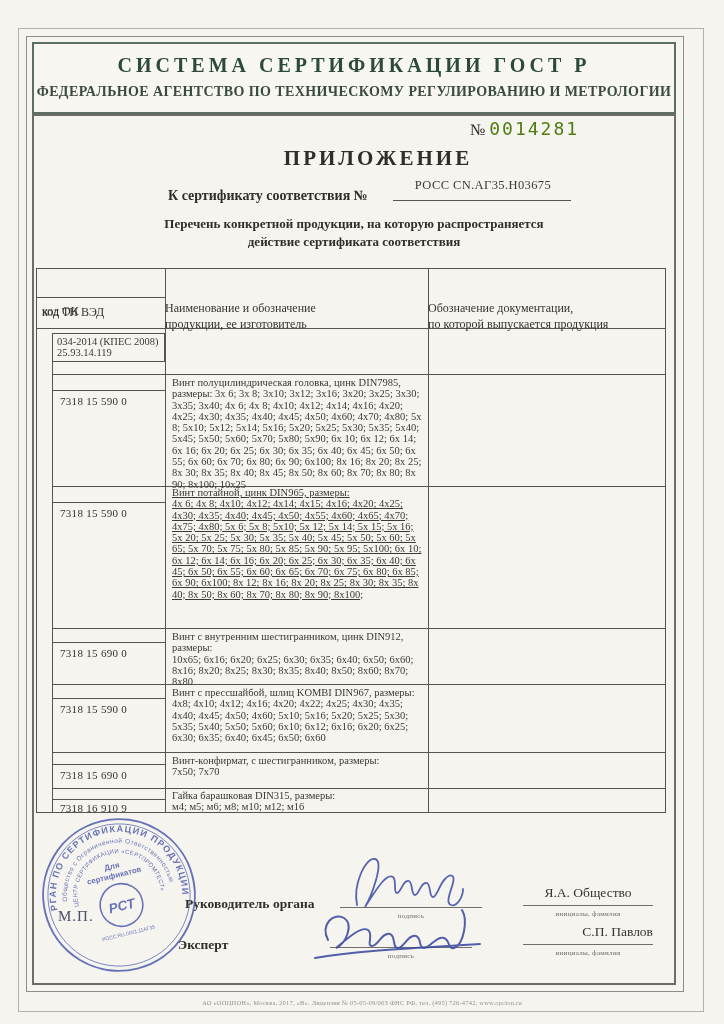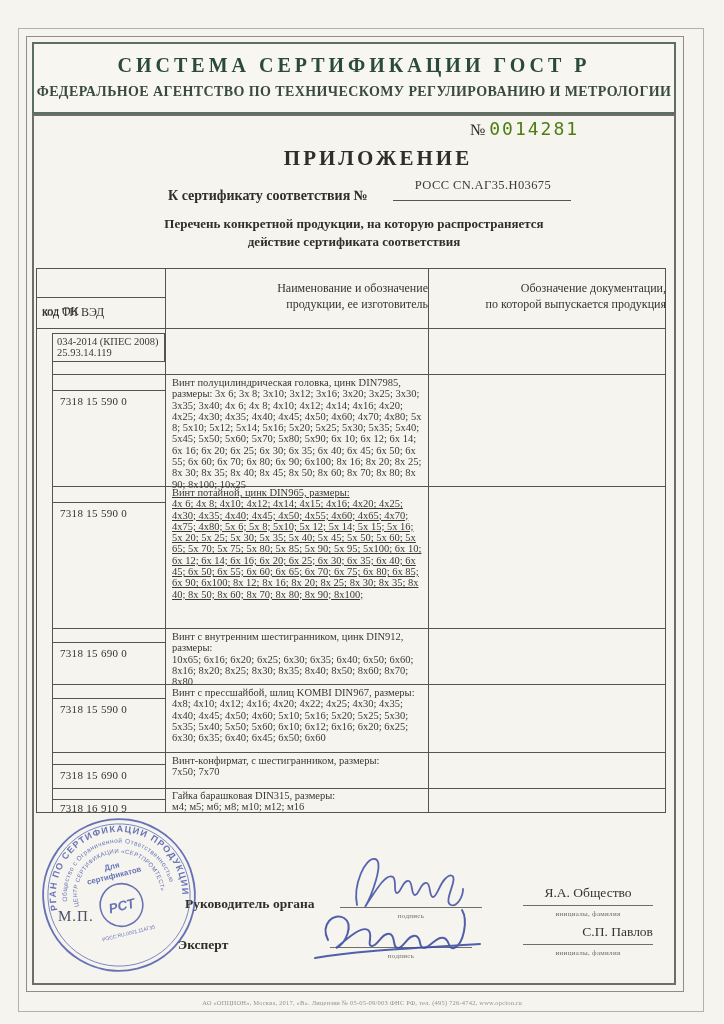--- a/index.html
+++ b/index.html
@@ -34,21 +34,21 @@
 
   
   .tline { background:#55544e; }
   .table-frame { left:36px; top:268px; width:630px; height:545px; border:1px solid #55544e; }
   .v1 { left:165px; top:268px; width:1px; height:545px; }
   .v2 { left:428px; top:268px; width:1px; height:545px; }
   .v-inner { left:52px; top:333px; width:1px; height:480px; }
   .hline { height:1px; }
 
   .th { font-size:12px; color:#35342f; }
-  .th-center { text-align:right; line-height:16px; white-space:pre-line; }
+  .th-center { text-align:left; line-height:16px; white-space:pre-line;margin-top:20px; }
   .cell-text { font-size:10.5px; line-height:11.3px; color:#3a3934; white-space:pre-line; }
   .code { font-size:11px; color:#34332e; letter-spacing:0.3px; }
 
   
   .sig-label { font-size:13.5px; font-weight:bold; color:#2f2e29; }
   .sig-name  { font-size:13.5px; color:#35342f; }
   .caption   { font-size:7px; color:#6d6c64; letter-spacing:0.3px; }
   .sig-line  { border-bottom:1px solid #706f67; }
   .mp { font-size:15px; color:#4b4f66; letter-spacing:1px; }
 

